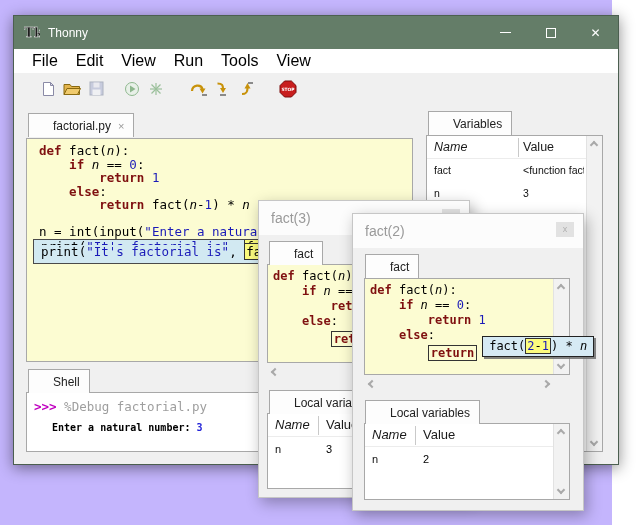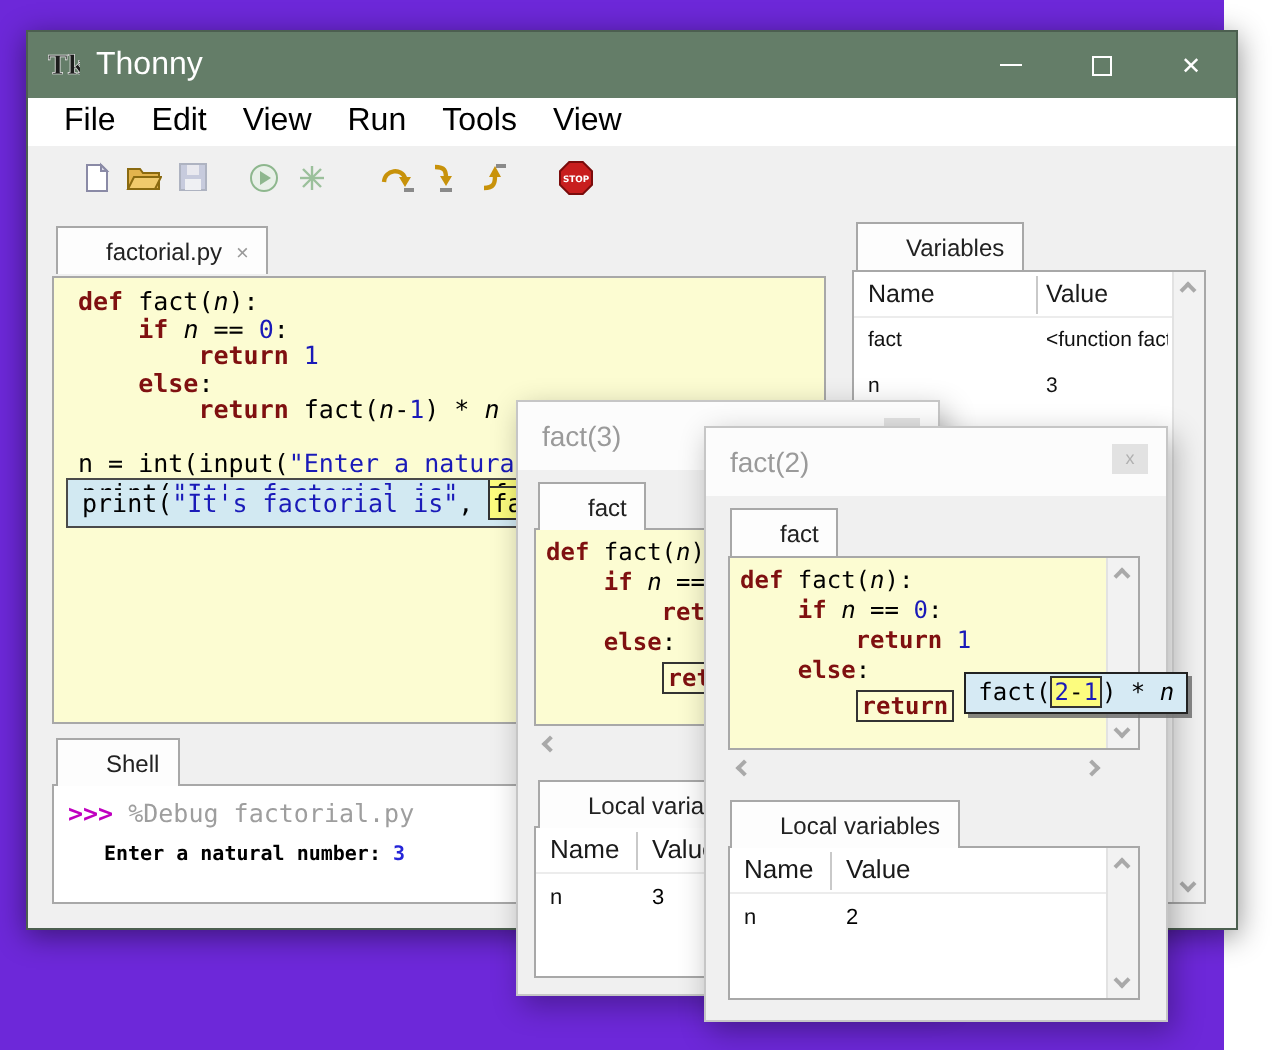--- a/index.html
+++ b/index.html
@@ -1,28 +1,28 @@
 <!DOCTYPE html>
 <html><head>
 <meta charset="utf-8">
 <style>
   :root{
     --ui:"Liberation Sans","DejaVu Sans",sans-serif;
     --mono:"DejaVu Sans Mono",monospace;
   }
   *{margin:0;padding:0;box-sizing:border-box;}
   body{background:#fff;width:637px;height:525px;overflow:hidden;font-family:var(--ui);}
-  .stage{position:relative;width:612px;height:525px;background:#6d28d9;}
+  .stage{position:relative;width:612px;height:525px;background:#c4b5fd;}
 
   
   .main-window{position:absolute;left:13px;top:15px;width:606px;height:450px;
     background:#f0f0f0;border:1px solid #4c5f50;box-shadow:0 3px 14px rgba(0,0,0,.45);}
   .titlebar{position:absolute;left:0;top:0;right:0;height:33px;background:#647d68;display:flex;align-items:center;}
   .app-icon{margin-left:10px;width:16px;height:16px;}
-  .title-text{color:#ffffff;font-size:16px;margin-left:8px;}
+  .title-text{color:#ffffff;font-size:12px;margin-left:8px;}
   .win-controls{position:absolute;right:0;top:0;height:33px;display:flex;}
   .wc{width:45px;height:33px;display:flex;align-items:center;justify-content:center;color:#fff;font-size:12px;}
   .wc .minline{width:11px;height:1px;background:#fff;}
   .wc .maxbox{width:10px;height:10px;border:1px solid #fff;}
 
   .menubar{position:absolute;left:0;top:33px;right:0;height:24px;background:#ffffff;display:flex;align-items:center;padding-left:9px;}
   .menu-item{font-size:16px;color:#000;padding:4px 9px;}
 
   .toolbar{position:absolute;left:0;top:57px;right:0;height:31px;background:#f0f0f0;display:flex;align-items:center;padding-left:22px;}
   .tbtn{display:flex;align-items:center;justify-content:center;width:24px;height:24px;}
@@ -53,21 +53,21 @@
   .shell-body{position:absolute;left:12px;top:376px;width:387px;height:60px;background:#ffffff;border:1px solid #a8a8a8;overflow:hidden;}
   .shell-line1{font-family:var(--mono);font-size:12.5px;padding:6px 0 0 7px;white-space:pre;}
   .prompt{color:#c000c0;font-weight:bold;}
   .cmd{color:#9e9e9e;}
   .shell-line2{font-family:var(--mono);font-size:10px;font-weight:bold;padding:8px 0 0 25px;white-space:pre;color:#000;}
   .stdin{color:#2424d8;}
 
   
   .vars-body{position:absolute;left:412px;top:119px;width:177px;height:317px;background:#fff;border:1px solid #a8a8a8;overflow:hidden;}
   .tbl-head{position:relative;height:23px;border-bottom:1px solid #ececec;}
-  .tbl-head .h1{position:absolute;left:7px;top:4px;font-size:12.5px;color:#1a1a1a;}
+  .tbl-head .h1{position:absolute;left:7px;top:4px;font-size:12.5px;color:#1a1a1a;font-style:italic;}
   .vars-body .tbl-head .h2{position:absolute;left:96px;top:4px;font-size:12.5px;color:#1a1a1a;}
   .vars-body .colsep{position:absolute;left:91px;top:2px;width:1px;height:19px;background:#c9c9c9;}
   .vrow{position:relative;height:23px;}
   .vrow .c1{position:absolute;left:7px;top:5px;font-size:10.5px;color:#111;}
   .vars-body .vrow .c2{position:absolute;left:96px;top:5px;right:18px;font-size:10.5px;color:#111;white-space:nowrap;overflow:hidden;}
   .vscroll{position:absolute;right:0;top:0;bottom:0;width:16px;background:#f2f2f2;border-left:1px solid #e2e2e2;z-index:3;}
   .car{position:absolute;width:6px;height:6px;border-left:2px solid #a9a9a9;border-top:2px solid #a9a9a9;}
   .car.up{transform:rotate(45deg);left:4px;top:6px;}
   .car.down{transform:rotate(225deg);left:4px;bottom:6px;}
   .car.left{transform:rotate(-45deg);}

